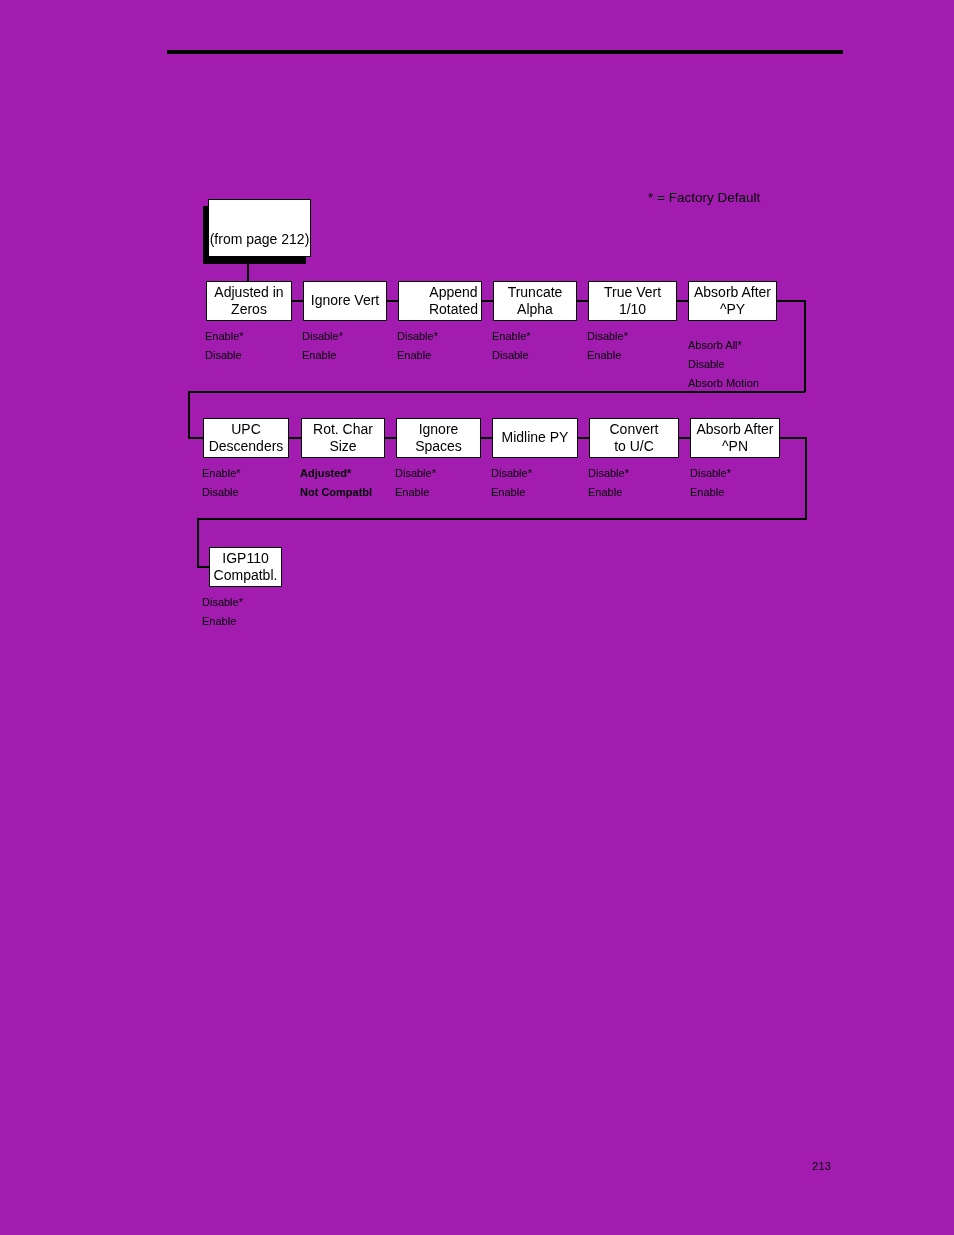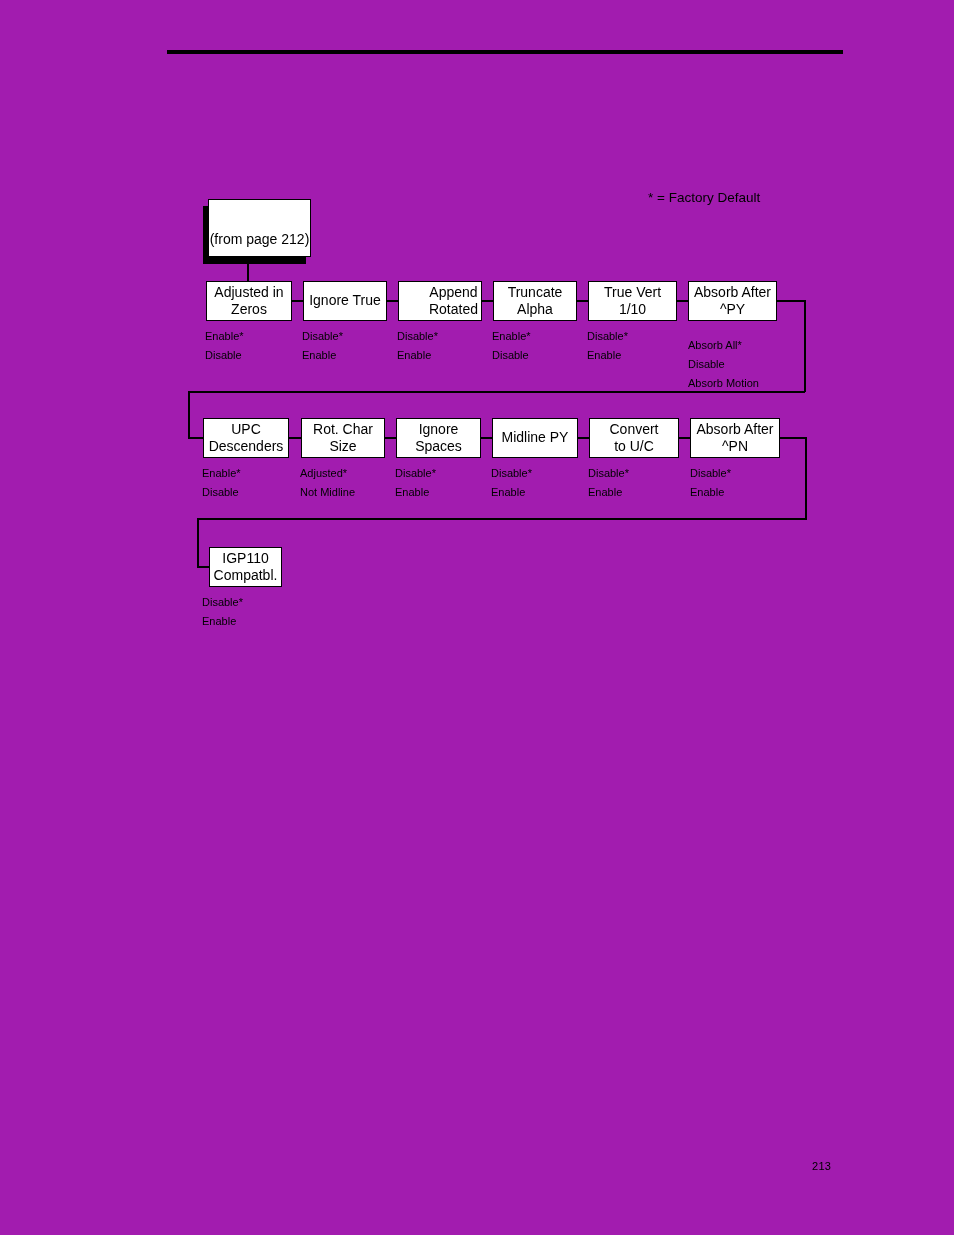--- a/index.html
+++ b/index.html
@@ -132,21 +132,21 @@
   <div class="line-h" style="left:387px; top:300px; width:11px;"></div>
   <div class="line-h" style="left:482px; top:300px; width:11px;"></div>
   <div class="line-h" style="left:577px; top:300px; width:11px;"></div>
   <div class="line-h" style="left:677px; top:300px; width:11px;"></div>
 
   <div class="node" style="left:206px; top:281px; width:86px; height:40px;">
     <span class="l1">Adjusted in</span>
     <span class="l2">Zeros</span>
   </div>
   <div class="node" style="left:303px; top:281px; width:84px; height:40px;">
-    <span class="l1">Ignore True</span>
+    <span class="l1">Ignore Vert</span>
     <span class="l2"></span>
   </div>
   <div class="node" style="left:398px; top:281px; width:84px; height:40px;padding-left:27px;">
     <span class="l1">Append</span>
     <span class="l2">Rotated</span>
   </div>
   <div class="node" style="left:493px; top:281px; width:84px; height:40px;">
     <span class="l1">Truncate</span>
     <span class="l2">Alpha</span>
   </div>
@@ -219,23 +219,23 @@
   </div>
   <div class="node" style="left:690px; top:418px; width:90px; height:40px;">
     <span class="l1">Absorb After</span>
     <span class="l2">^PN</span>
   </div>
 
   <div class="options" style="left:202px; top:464px;">
     <span>Enable*</span>
     <span>Disable</span>
   </div>
-  <div class="options" style="left:300px; top:464px;">
+  <div class="options" style="left:300px; top:464px;font-weight:bold;">
     <span>Adjusted*</span>
-    <span>Not Midline</span>
+    <span>Not Compatbl</span>
   </div>
   <div class="options" style="left:395px; top:464px;">
     <span>Disable*</span>
     <span>Enable</span>
   </div>
   <div class="options" style="left:491px; top:464px;">
     <span>Disable*</span>
     <span>Enable</span>
   </div>
   <div class="options" style="left:588px; top:464px;">

